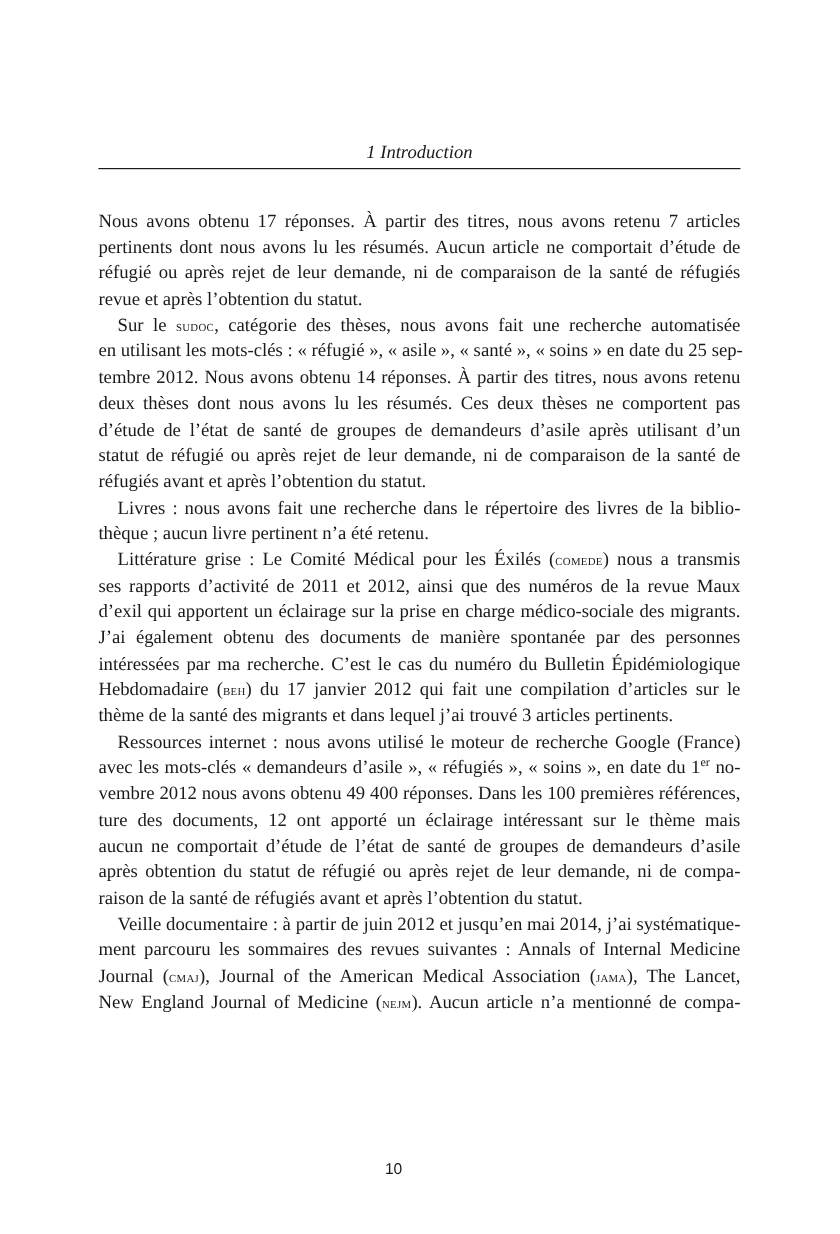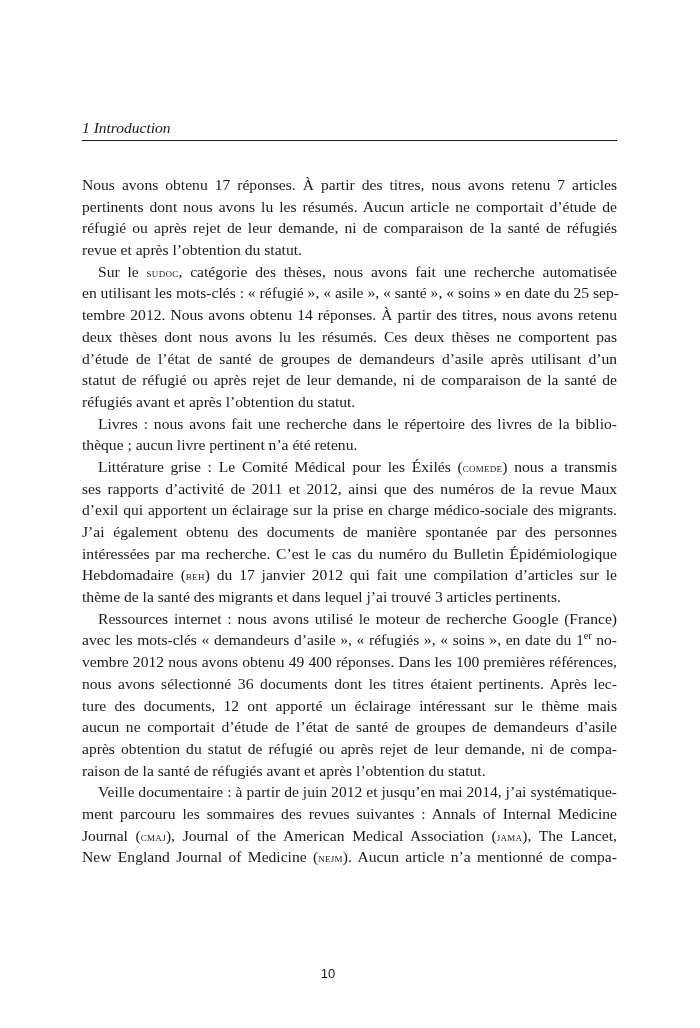--- a/index.html
+++ b/index.html
@@ -3,21 +3,21 @@
 <meta charset="utf-8">
 <style>
   html, body { margin: 0; padding: 0; }
   body {
     width: 700px; height: 1028px; background: #ffffff; position: relative;
     overflow: hidden; color: #1a1a1a;
     font-family: "Liberation Serif", "DejaVu Serif", serif;
   }
   .running-head {
     position: absolute; left: 82px; top: 118px; width: 535px;
-    text-align: left; font-style: italic; font-size: 15.5px; line-height: 20px;
+    text-align: center; font-style: italic; font-size: 15.5px; line-height: 20px;
   }
   .head-rule {
     position: absolute; left: 82px; top: 140px; width: 535px; height: 0;
     border-top: 1.2px solid #1a1a1a;
   }
   .text-block {
     position: absolute; left: 82px; top: 174px; width: 535px;
     font-size: 15.6px; line-height: 21.7px;
   }
   .line {
@@ -56,21 +56,20 @@
     <span class="line indent"><span>Littérature grise : Le Comité Médical pour les Éxilés (</span><span class="sc">comede</span><span>) nous a transmis</span></span>
     <span class="line"><span>ses rapports d’activité de 2011 et 2012, ainsi que des numéros de la revue Maux</span></span>
     <span class="line"><span>d’exil qui apportent un éclairage sur la prise en charge médico-sociale des migrants.</span></span>
     <span class="line"><span>J’ai également obtenu des documents de manière spontanée par des personnes</span></span>
     <span class="line"><span>intéressées par ma recherche. C’est le cas du numéro du Bulletin Épidémiologique</span></span>
     <span class="line"><span>Hebdomadaire (</span><span class="sc">beh</span><span>) du 17 janvier 2012 qui fait une compilation d’articles sur le</span></span>
     <span class="line last"><span>thème de la santé des migrants et dans lequel j’ai trouvé 3 articles pertinents.</span></span>
     <span class="line indent"><span>Ressources internet : nous avons utilisé le moteur de recherche Google (France)</span></span>
     <span class="line"><span>avec les mots-clés « demandeurs d’asile », « réfugiés », « soins », en date du 1</span><sup>er</sup><span> no-</span></span>
     <span class="line"><span>vembre 2012 nous avons obtenu 49 400 réponses. Dans les 100 premières références,</span></span>
-    <span class="line"><span>nous avons sélectionné 36 documents dont les titres étaient pertinents. Après lec-</span></span>
     <span class="line"><span>ture des documents, 12 ont apporté un éclairage intéressant sur le thème mais</span></span>
     <span class="line"><span>aucun ne comportait d’étude de l’état de santé de groupes de demandeurs d’asile</span></span>
     <span class="line"><span>après obtention du statut de réfugié ou après rejet de leur demande, ni de compa-</span></span>
     <span class="line last"><span>raison de la santé de réfugiés avant et après l’obtention du statut.</span></span>
     <span class="line indent"><span>Veille documentaire : à partir de juin 2012 et jusqu’en mai 2014, j’ai systématique-</span></span>
     <span class="line"><span>ment parcouru les sommaires des revues suivantes : Annals of Internal Medicine</span></span>
     <span class="line"><span>Journal (</span><span class="sc">cmaj</span><span>), Journal of the American Medical Association (</span><span class="sc">jama</span><span>), The Lancet,</span></span>
     <span class="line"><span>New England Journal of Medicine (</span><span class="sc">nejm</span><span>). Aucun article n’a mentionné de compa-</span></span>
   </div>
 

